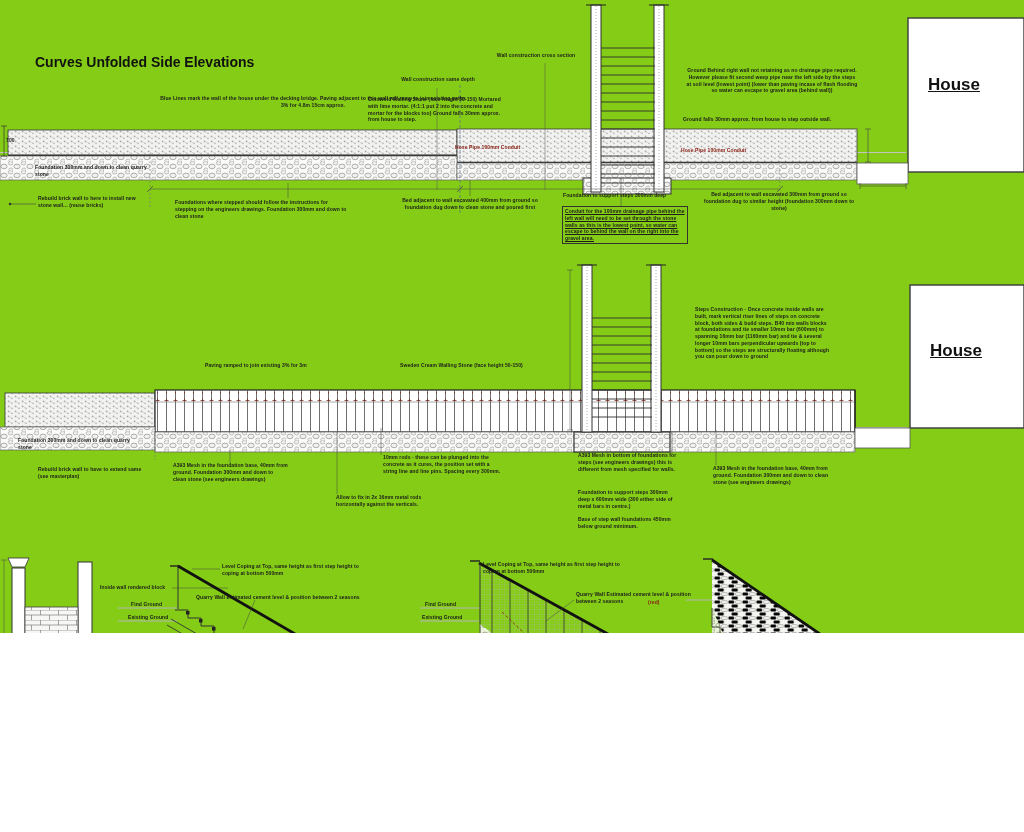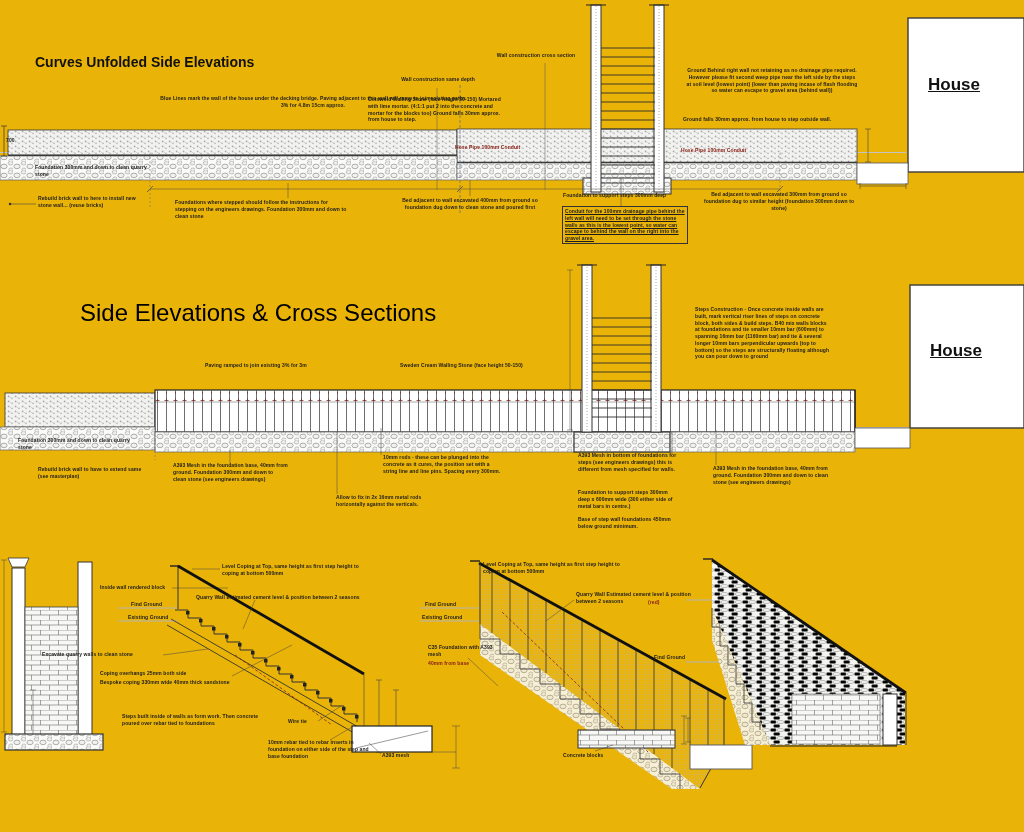--- a/index.html
+++ b/index.html
@@ -1,16 +1,16 @@
 <!DOCTYPE html>
 <html><head>
 <meta charset="utf-8">
 <style>
   html,body{margin:0;padding:0;background:#fff;}
-  #canvas{position:relative;width:1024px;height:832px;background:#eab308;overflow:hidden;
+  #canvas{position:relative;width:1024px;height:633px;background:#84cc16;overflow:hidden;
           font-family:"Liberation Sans",sans-serif;}
   svg.layer{position:absolute;left:0;top:0;}
   .ann{position:absolute;font:bold 5px/1.35 "Liberation Sans",sans-serif;color:#1c1c1c;letter-spacing:.1px;}
   .nw{white-space:nowrap;}
   .ctr{text-align:center;}
   .red{color:#8b2015;}
   .boxed{border:.7px solid #333;padding:1px 2px;text-decoration:underline;}
   .title-sm{position:absolute;font:bold 14px/1.1 "Liberation Sans",sans-serif;color:#111;}
   .title-lg{position:absolute;font:400 24px/1.1 "Liberation Sans",sans-serif;color:#000;}
   .house{position:absolute;font:bold 17px/1.1 "Liberation Sans",sans-serif;color:#111;text-decoration:underline;}
@@ -176,21 +176,20 @@
       <path d="M906 693V745" stroke="#333" stroke-width="1" fill="none"></path>
       <rect x="792" y="694" width="88" height="50" fill="url(#brick)" stroke="#666" stroke-width=".6"></rect>
       <rect x="883" y="694" width="14" height="51" fill="#fff" stroke="#333" stroke-width="1"></rect>
       <line x1="770" y1="746" x2="897" y2="746" stroke="#222" stroke-width="1.2"></line>
       <line x1="686" y1="600" x2="712" y2="600" stroke="#b5b5b5" stroke-width="1"></line>
       <path d="M688 718V742M685 718h6M685 742h6" stroke="#444" stroke-width=".5" fill="none"></path>
     </g>
   </svg>
 
   <div class="title-sm" style="left:35px;top:55px">Curves Unfolded Side Elevations</div>
-  <div class="title-lg" style="left:80px;top:300px">Side Elevations &amp; Cross Sections</div>
   <div class="house" style="left:928px;top:76px">House</div>
   <div class="house" style="left:930px;top:342px">House</div>
 
   <div class="ann ctr" style="left:160px;top:95px;width:306px">Blue Lines mark the wall of the house under the decking bridge. Paving adjacent to this wall will ramp to join existing paths 3% for 4.8m 15cm approx.</div>
   <div class="ann ctr" style="left:394px;top:76px;width:88px">Wall construction same depth</div>
   <div class="ann ctr" style="left:494px;top:52px;width:84px">Wall construction cross section</div>
   <div class="ann" style="left:368px;top:96px;width:136px">Cotswold Walling Stone (face height 50-150) Mortared with lime mortar. (4:1:1 put 2 into the concrete and mortar for the blocks too) Ground falls 30mm approx. from house to step.</div>
   <div class="ann ctr" style="left:686px;top:67px;width:172px">Ground Behind right wall not retaining as no drainage pipe required. However please fit second weep pipe near the left side by the steps at soil level (lowest point) (lower than paving incase of flash flooding so water can escape to gravel area (behind wall))</div>
   <div class="ann nw" style="left:683px;top:116px">Ground falls 30mm approx. from house to step outside wall.</div>
   <div class="ann nw red" style="left:455px;top:144px">Hose Pipe 100mm Conduit</div>

